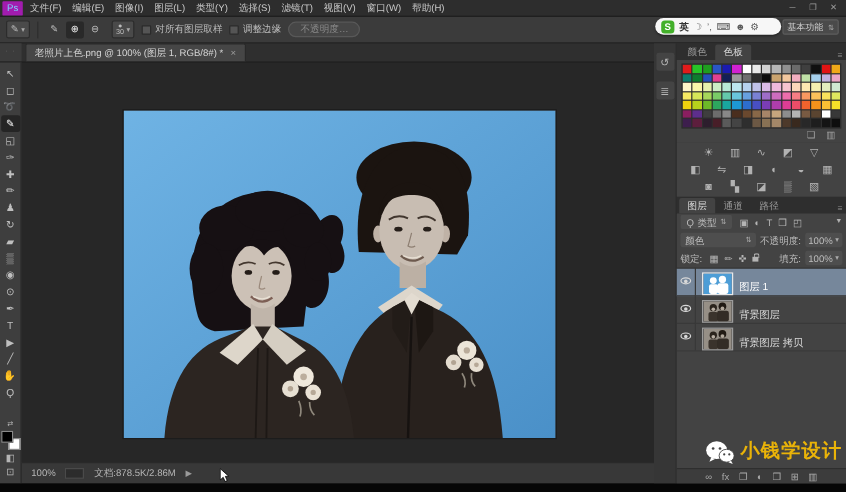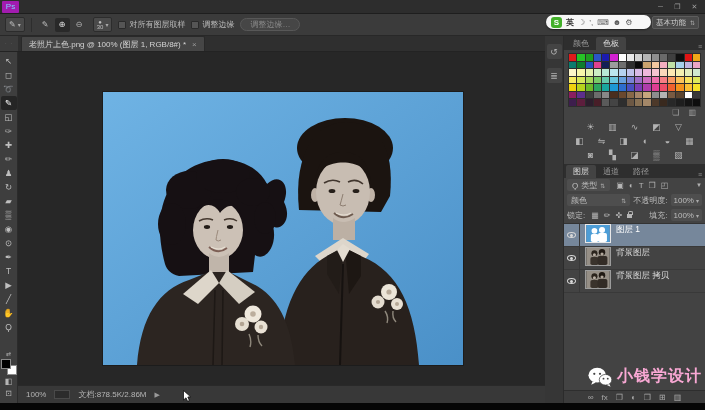--- a/index.html
+++ b/index.html
@@ -76,46 +76,58 @@
 .laypanel{background:#434343;flex:1;display:flex;flex-direction:column;position:relative;min-height:0}
 .lrow{height:15px;display:flex;align-items:center;gap:3px;padding:0 3px;font-size:8px;color:#bdbdbd;flex:0 0 auto}
 .fchip{background:#4e4e4e;border:1px solid #3030;border-radius:2px;padding:0 4px;height:12px;display:flex;align-items:center;gap:3px}
 .ficons{display:flex;gap:5px;margin-left:3px;color:#b5b5b5;align-items:center}
 .selbox{background:#4e4e4e;border-radius:2px;height:12px;display:flex;align-items:center;padding:0 4px;gap:4px;flex:1;justify-content:space-between}
 .vchip{background:#4e4e4e;border-radius:2px;height:12px;display:flex;align-items:center;padding:0 3px;gap:2px}
 .caret{font-size:6px;color:#aaa}
 .padlock{width:5px;height:4px;background:#b5b5b5;position:relative;display:inline-block;margin-top:2px}
 .padlock::before{content:"";position:absolute;top:-3px;left:0.5px;width:3px;height:3px;border:1px solid #b5b5b5;border-bottom:none;border-radius:2px 2px 0 0}
 .layerlist{border-top:1px solid #333;flex:0 0 auto}
-.lay{height:23px;display:flex;align-items:flex-start;gap:5px;border-bottom:1px solid #393939;background:#434343}
+.lay{height:23px;display:flex;align-items:flex-end;gap:5px;border-bottom:1px solid #393939;background:#434343}
 .lay.sel{background:#76879b}
 .eyebox{width:16px;height:23px;display:flex;align-items:center;justify-content:center;border-right:1px solid #383838;flex:0 0 auto}
 .eye{width:9px;height:6px;border:1px solid #d8d8d8;border-radius:50%;position:relative}
 .eye::after{content:"";position:absolute;left:2px;top:0.5px;width:3px;height:3px;background:#d8d8d8;border-radius:50%}
 .thumb{width:26px;height:19px;border:1px solid #9c9c9c;flex:0 0 auto;line-height:0}
 .lay.sel .thumb{border-color:#e8e8e8}
 .layname{font-size:8.5px;color:#dcdcdc;white-space:nowrap}
 .lay.sel .layname{color:#fff}
 .layfill{flex:1;background:#434343}
 .laybottom{height:13px;background:#3c3c3c;border-top:1px solid #2e2e2e;display:flex;align-items:center;justify-content:center;gap:8px;font-size:8px;color:#a8a8a8;flex:0 0 auto}
-.wm{position:absolute;right:3px;bottom:16px;display:flex;align-items:center;gap:5px;color:#f9a8d4;font-size:16px;font-weight:bold;letter-spacing:1px;z-index:6;white-space:nowrap}
+.wm{position:absolute;right:3px;bottom:16px;display:flex;align-items:center;gap:5px;color:#eab308;font-size:16px;font-weight:bold;letter-spacing:1px;z-index:6;white-space:nowrap}
 
 .blackstrip{position:absolute;left:0;top:403px;width:705px;height:7px;background:#060606;z-index:4}
 
 
 .sogou{position:absolute;left:546px;top:15px;width:105px;height:14px;background:#f7f7f7;border-radius:7px;display:flex;align-items:center;gap:4px;padding:0 5px;font-size:8px;color:#555;box-shadow:0 1px 2px rgba(0,0,0,.45);z-index:8}
 .slogo{width:11px;height:11px;background:#43b02a;border-radius:3px;color:#fff;font-weight:bold;font-size:8px;display:flex;align-items:center;justify-content:center}
 .imicon{font-size:8px;color:#5a5a5a}
 .wsdd{position:absolute;left:652px;top:16px;width:47px;height:13px;background:#4a4a4a;border:1px solid #5d5d5d;border-radius:2px;display:flex;align-items:center;justify-content:space-between;padding:0 3px;font-size:7.5px;color:#cfcfcf;z-index:7;white-space:nowrap}
 </style>
 </head>
 <body>
 
 <div class="titlebar">
   <span class="pslogo">Ps</span>
+  <nav class="menus">
+      <span class="menu">文件(F)</span>
+      <span class="menu">编辑(E)</span>
+      <span class="menu">图像(I)</span>
+      <span class="menu">图层(L)</span>
+      <span class="menu">类型(Y)</span>
+      <span class="menu">选择(S)</span>
+      <span class="menu">滤镜(T)</span>
+      <span class="menu">视图(V)</span>
+      <span class="menu">窗口(W)</span>
+      <span class="menu">帮助(H)</span>
+    </nav>
   <div class="wctrl">
       <span class="wbtn">─</span>
       <span class="wbtn">❐</span>
       <span class="wbtn">✕</span>
     </div>
 </div>
 
 <div class="optionsbar">
   <span class="chip">
     <span>✎</span>
@@ -135,21 +147,21 @@
     <span class="caret">▾</span>
   </span>
   <span class="cbwrap">
     <span class="cb"></span>
     <span>对所有图层取样</span>
   </span>
   <span class="cbwrap">
     <span class="cb"></span>
     <span>调整边缘</span>
   </span>
-  <span class="refine">调整边缘…</span>
+  <span class="refine">不透明度…</span>
 </div>
 
 <div class="tabbar">
   <span class="grip">· ·</span>
   <span class="doctab">
     <span>老照片上色.png @ 100% (图层 1, RGB/8#) *</span>
     <span class="x">×</span>
   </span>
 </div>
 

